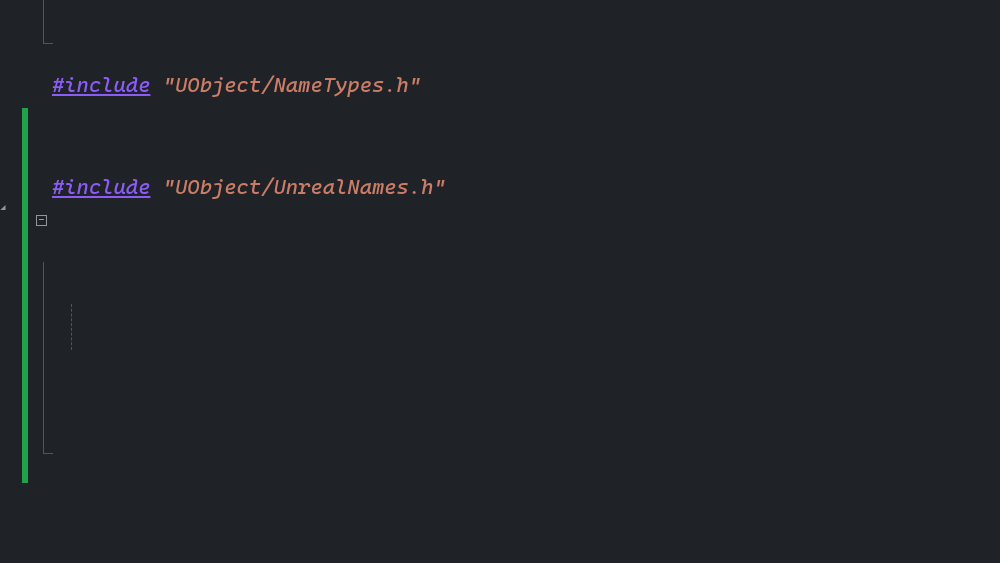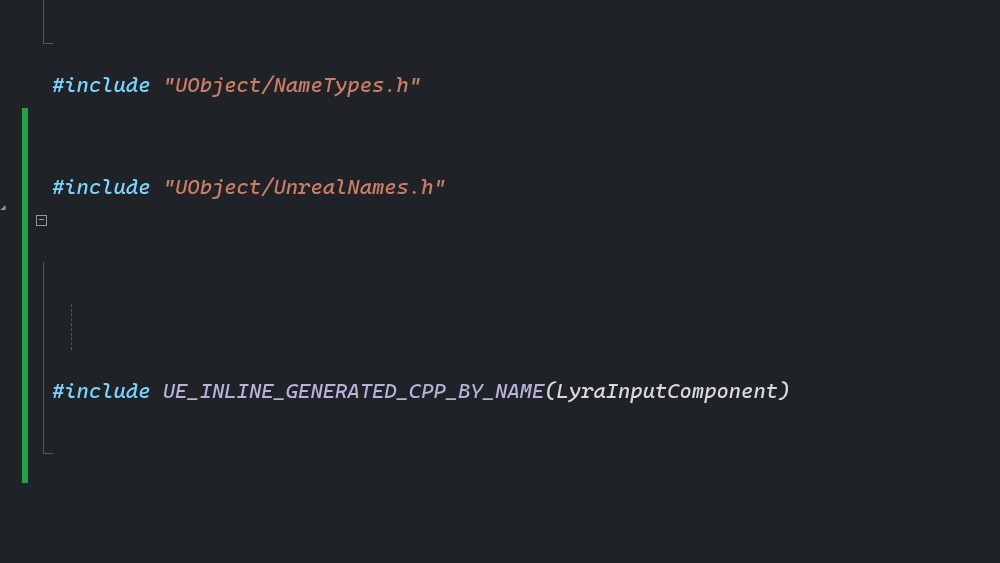--- a/index.html
+++ b/index.html
@@ -51,21 +51,21 @@
   }
   .fold-line-t2 { position:absolute; left:43px; top:453px; width:10px; height:1px; background:#555; }
   .code {
     position:absolute;
     left:52px; top:0;
     line-height:34px;
     white-space:pre;
     font-style:italic;
   }
   .l { height:34px; }
-  .dir  { color:#7dd3fc; }
+  .dir  { color:#8b5cf6;text-decoration:underline; }
   .str  { color:#cb7c66; }
   .mac  { color:#b6b2da; }
   .wh   { color:#d8d9da; }
 </style>
 </head>
 <body>
 
 <div class="editor">
   <div class="gutter">
     <div class="fold-line-1"></div>
@@ -75,21 +75,20 @@
     <div class="fold-box">-</div>
     <div class="fold-line-2"></div>
     <div class="fold-line-3"></div>
     <div class="fold-line-t2"></div>
   </div>
 
   <div class="code">
     <div class="l"><span class="dir">#include</span><span class="wh"> </span><span class="str">"UObject/NameTypes.h"</span></div>
     <div class="l"><span class="dir">#include</span><span class="wh"> </span><span class="str">"UObject/UnrealNames.h"</span></div>
     <div class="l"></div>
-    <div class="l"><span class="dir">#include</span><span class="wh"> </span><span class="mac">UE_INLINE_GENERATED_CPP_BY_NAME</span><span class="wh">(</span><span class="wh">LyraInputComponent</span><span class="wh">)</span></div>
     <div class="l"></div>
     
     
     
     
     
     
     
     
     

